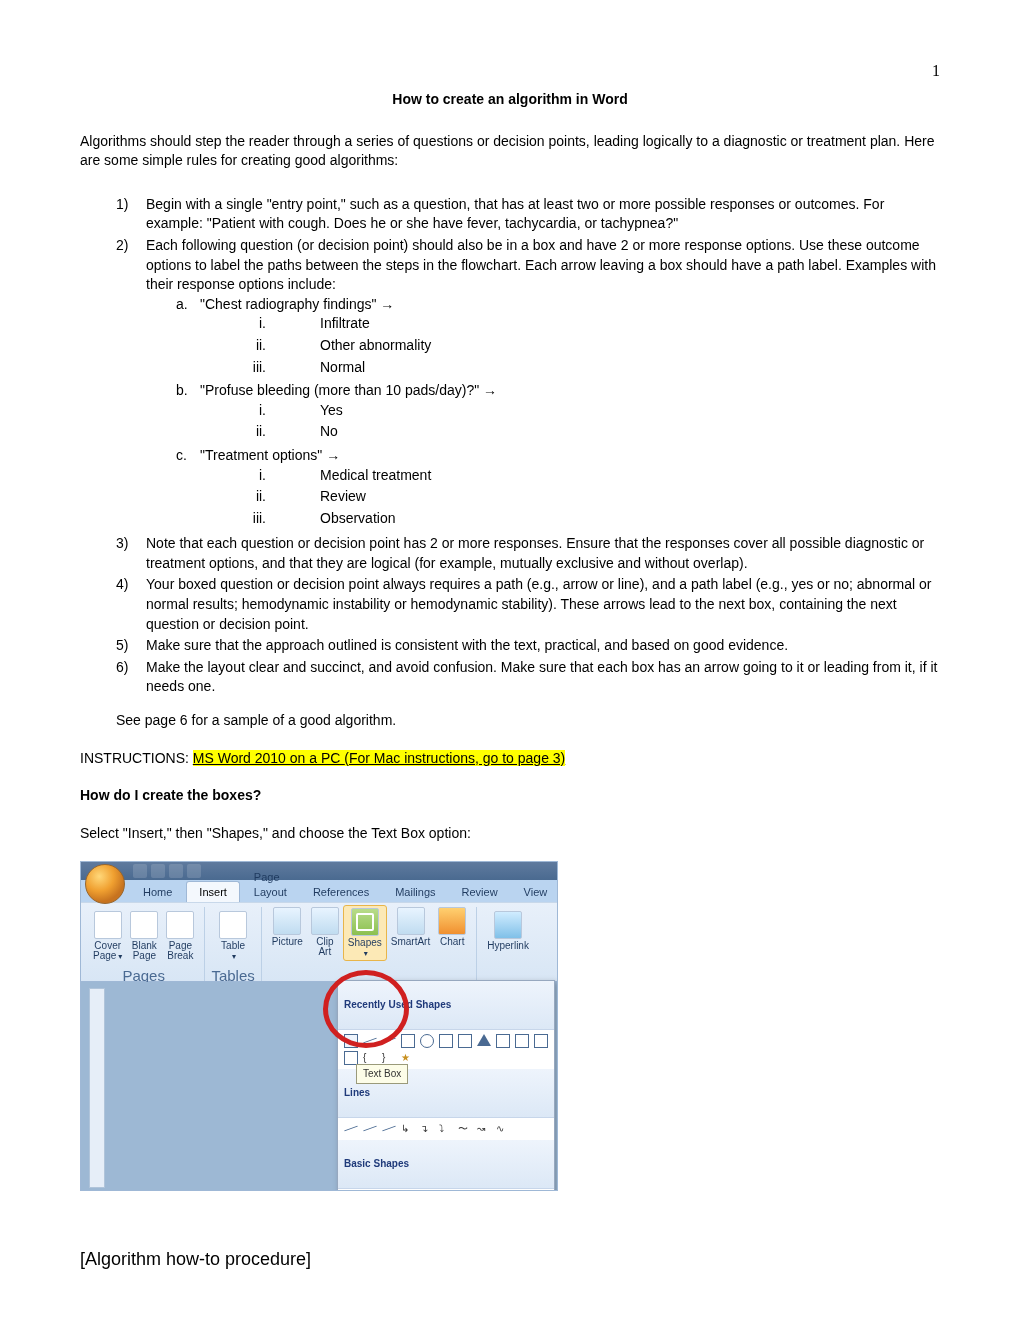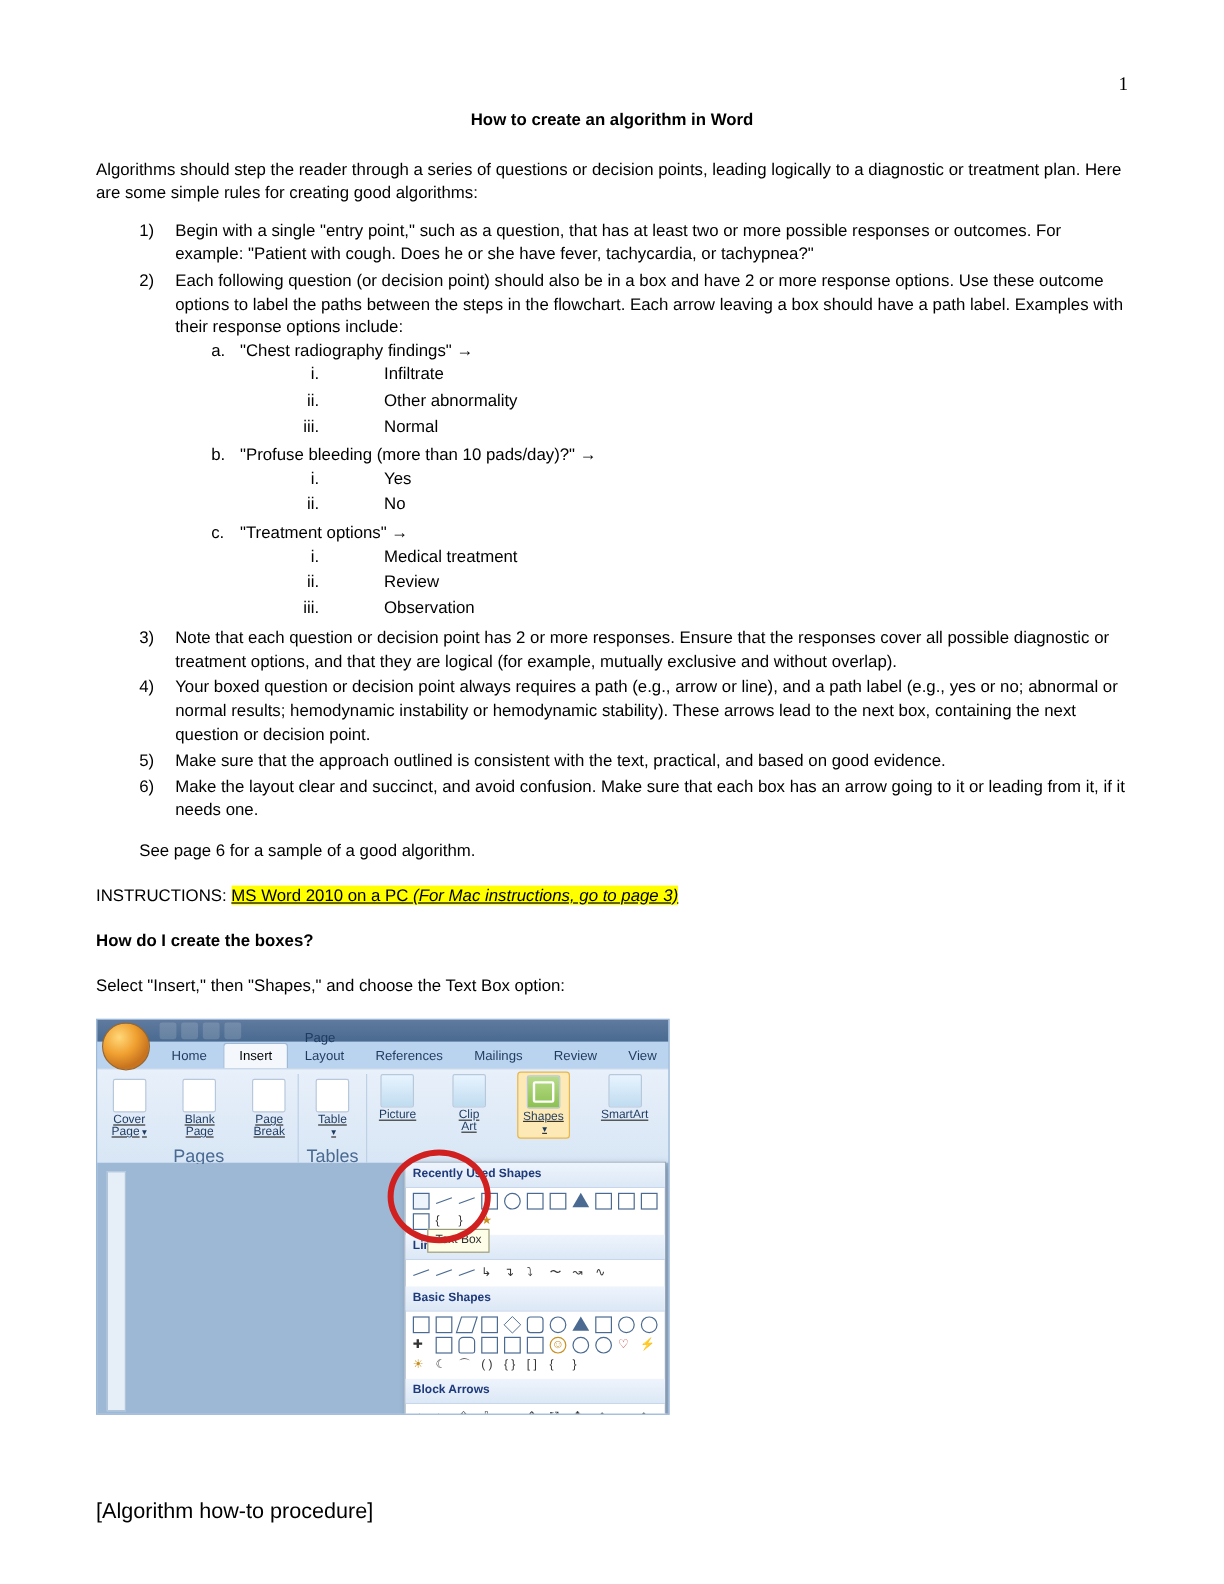--- a/index.html
+++ b/index.html
@@ -20,38 +20,38 @@
       right: 80px;
       font-family: "Times New Roman", serif;
       font-size: 16px;
     }
     .doc-title {
       text-align: center;
       font-weight: bold;
       margin-bottom: 22px;
       margin-top: 30px;
     }
-    .para { margin-bottom: 12px; }
+    .para { margin-bottom: 24px; }
     .numbered-list { margin: 0 0 14px 36px; }
     .numbered-item { display: flex; margin-bottom: 2px; }
     .num-label { min-width: 30px; }
     .num-content { flex: 1; }
     .alpha-list { margin-left: 30px; }
     .alpha-item { display: flex; margin-bottom: 2px; }
     .alpha-label { min-width: 24px; }
     .alpha-content { flex: 1; }
     .roman-list { margin-left: 40px; }
     .roman-item { display: flex; margin-bottom: 2px; }
     .roman-label { min-width: 26px; text-align: right; margin-right: 14px; }
     .roman-content { flex: 1; margin-left: 40px; }
     .see-note { margin: 14px 0 18px 36px; }
     .instructions-line { margin-bottom: 18px; }
     .bold { font-weight: normal; }
     .highlight { background: #ffff00; text-decoration: underline; }
-    .italic { font-style: italic; }
+    .italic { }
     .subhead { font-weight: bold; margin-bottom: 18px; }
     .step-text { margin-bottom: 18px; }
     .footer-note {
       position: absolute;
       bottom: 48px;
       left: 80px;
       font-size: 18px;
     }
 
     
@@ -120,21 +120,21 @@
       padding: 4px 2px 0;
     }
     .ribbon-group {
       border-right: 1px solid #bcd0e6;
       padding: 2px 6px 0;
       display: flex;
       flex-direction: column;
       align-items: center;
       justify-content: space-between;
     }
-    .ribbon-btns { display: flex; gap: 22px; text-decoration: underline; }
+    .ribbon-btns { display: flex; gap: 0; }
     .ribbon-btn {
       display: flex;
       flex-direction: column;
       align-items: center;
       gap: 2px;
       padding: 2px 4px;
       cursor: pointer;
     }
     .ribbon-btn.active {
       background: #fce9b6;
@@ -186,21 +186,21 @@
       width: 218px;
       background: #fff;
       border: 1px solid #97a8bf;
       box-shadow: 2px 2px 6px rgba(0,0,0,0.25);
       font-size: 10px;
     }
     .sd-header {
       background: linear-gradient(#eef4fc, #dce8f6);
       color: #1f3a7a;
       font-weight: bold;
-      padding: 3px 6px;
+      padding: 17px 6px;
       border-bottom: 1px solid #c7d6ea;
     }
     .sd-row {
       padding: 4px 6px;
       display: flex;
       flex-wrap: wrap;
       gap: 3px 5px;
     }
     .sd-shape {
       width: 14px;

